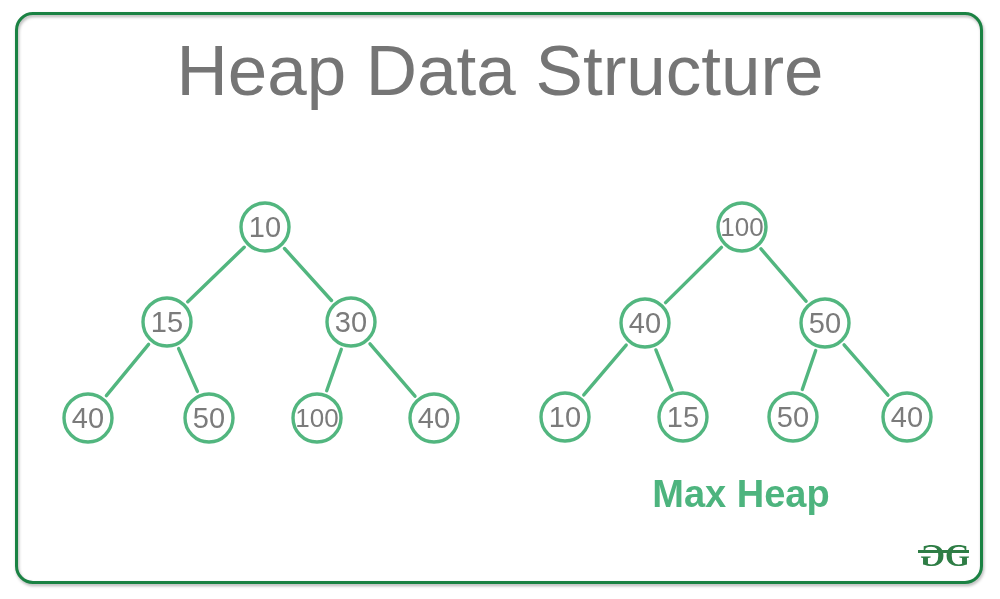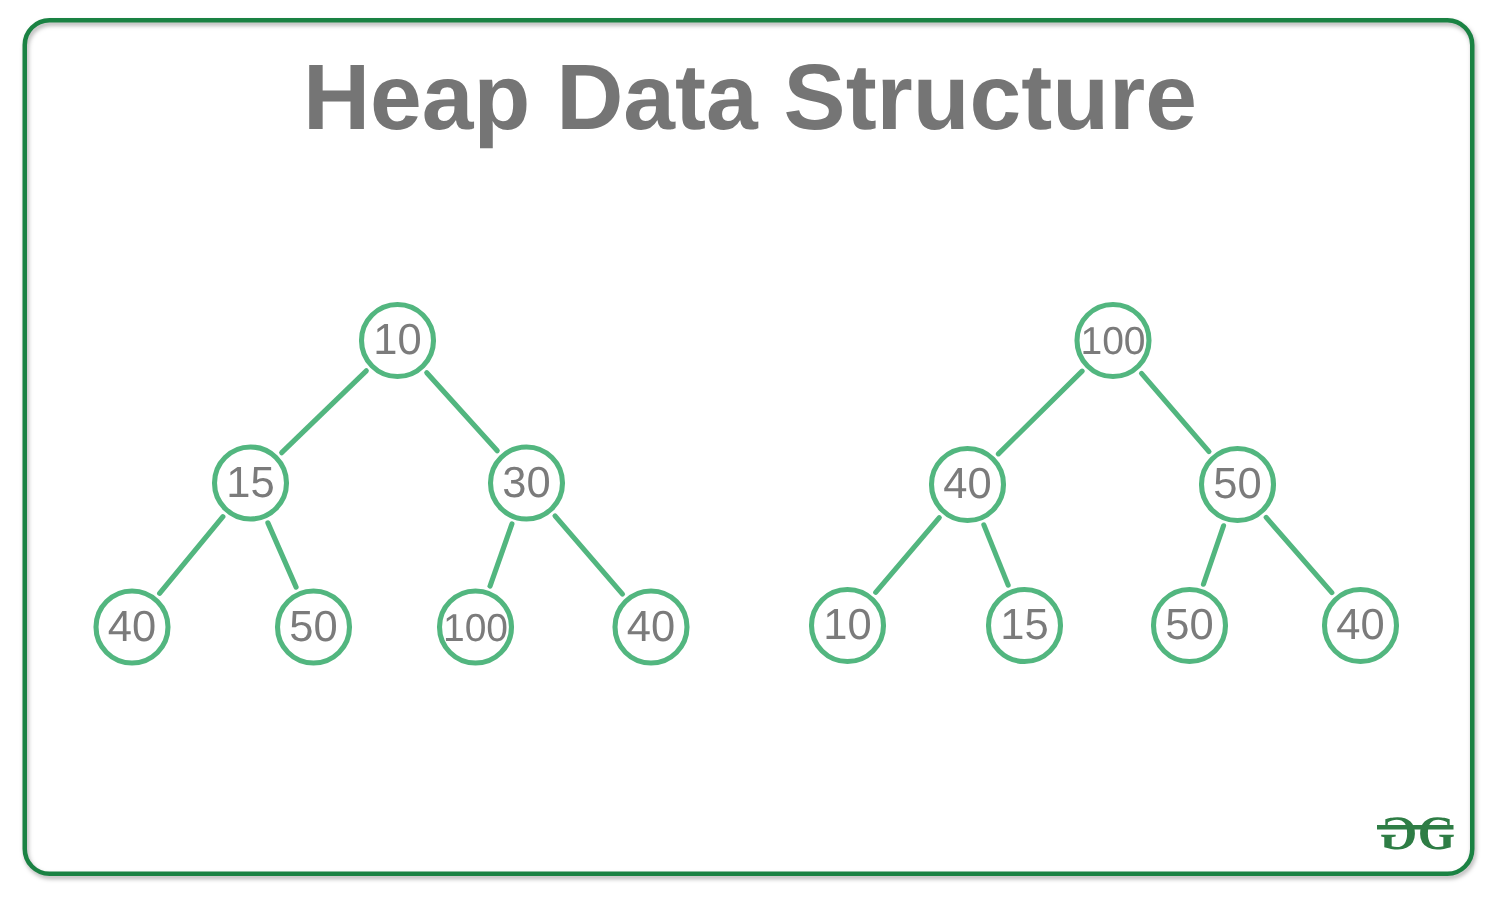--- a/index.html
+++ b/index.html
@@ -17,21 +17,21 @@
   .frame{
     position:absolute;left:15px;top:12px;right:17px;bottom:15px;
     border:3px solid var(--border-green);
     border-radius:18px;
     filter:drop-shadow(1.5px 2px 1.5px rgba(0,0,0,0.30));
     pointer-events:none;
   }
   .title{
     position:absolute;top:30px;left:0;width:100%;
     text-align:center;
-    font-size:62px;line-height:1.15;font-weight:700;
+    font-size:71px;line-height:1.15;font-weight:400;
     color:var(--title-gray);
   }
   svg.trees{position:absolute;left:0;top:0;}
   .tree-label{
     position:absolute;top:474px;width:300px;text-align:center;
     font-size:38px;font-weight:700;color:var(--label-green);
     line-height:1.1;
   }
   #label-0{left:105px;}
   #label-1{left:591px;}
@@ -99,16 +99,17 @@
         <text x="565" y="417" text-anchor="middle" dominant-baseline="central" fill="#7b7b7b" font-size="29" font-family="&quot;Liberation Sans&quot;, sans-serif">10</text>
         <circle cx="683" cy="417" r="24" fill="#ffffff" stroke="#52b67f" stroke-width="3.4"></circle>
         <text x="683" y="417" text-anchor="middle" dominant-baseline="central" fill="#7b7b7b" font-size="29" font-family="&quot;Liberation Sans&quot;, sans-serif">15</text>
         <circle cx="793" cy="417" r="24" fill="#ffffff" stroke="#52b67f" stroke-width="3.4"></circle>
         <text x="793" y="417" text-anchor="middle" dominant-baseline="central" fill="#7b7b7b" font-size="29" font-family="&quot;Liberation Sans&quot;, sans-serif">50</text>
         <circle cx="907" cy="417" r="24" fill="#ffffff" stroke="#52b67f" stroke-width="3.4"></circle>
         <text x="907" y="417" text-anchor="middle" dominant-baseline="central" fill="#7b7b7b" font-size="29" font-family="&quot;Liberation Sans&quot;, sans-serif">40</text>
       </g>
     </svg>
 
+  <div class="tree-label" id="label-1">Max Heap</div>
 
   <div class="logo"><span class="gflip">G</span><span>G</span><i class="logo-bar"></i></div>
 
 </div>
 
 </body></html>

